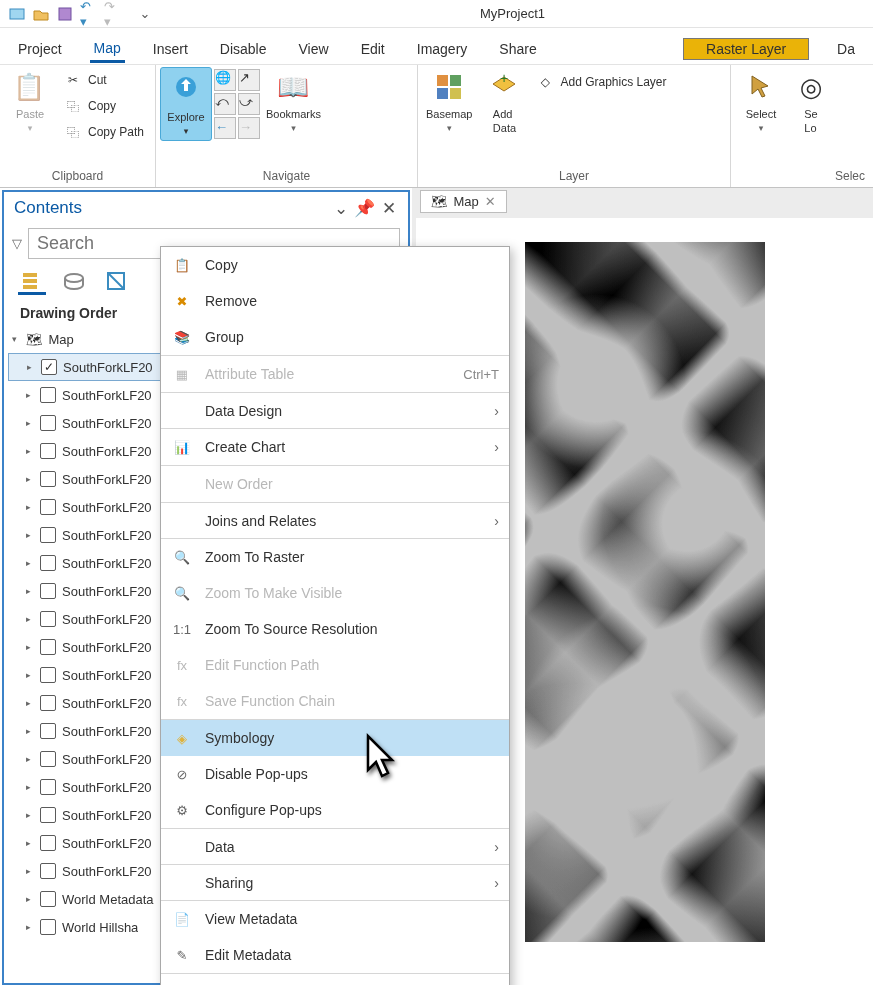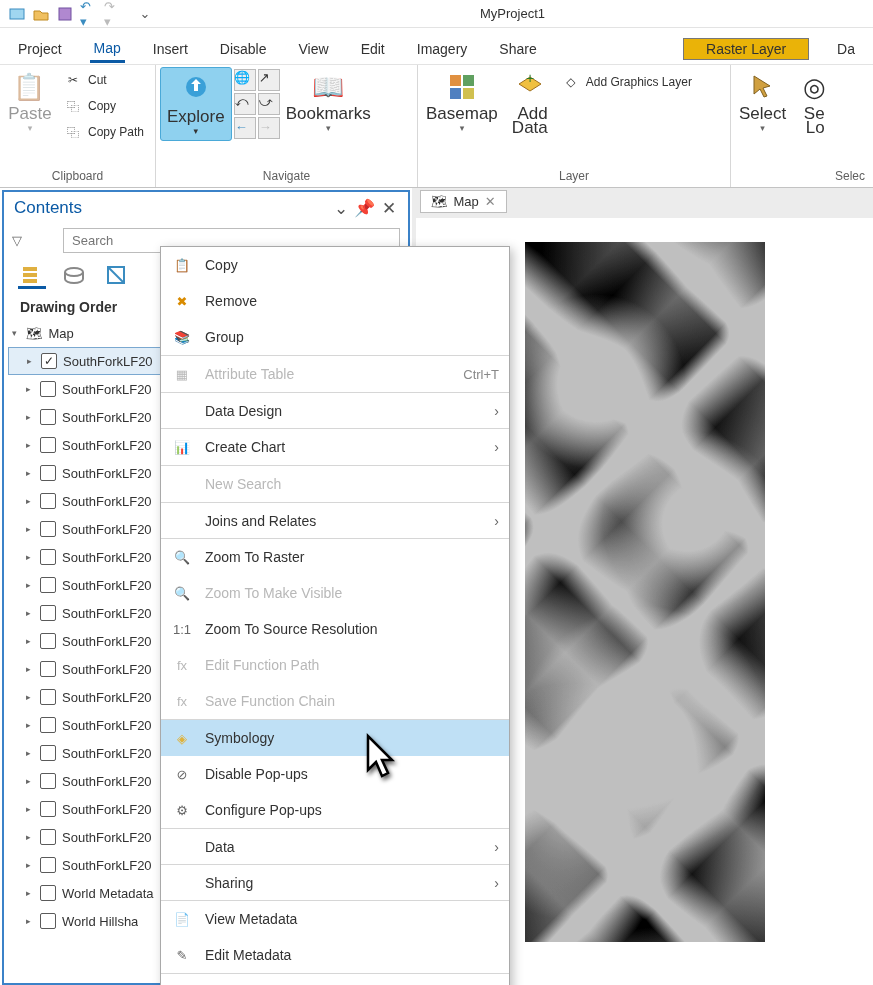--- a/index.html
+++ b/index.html
@@ -59,21 +59,21 @@
     border-right:1px solid #d7d7d7;
     padding:2px 4px;
   }
   .ribbon-group .group-body { flex:1; display:flex; align-items:flex-start; gap:2px;}
   .ribbon-group .group-label { text-align:center;font-size:12px;color:#5f5f5f;padding:2px 0; }
   .big-btn {
     display:flex;flex-direction:column;align-items:center;justify-content:flex-start;
     padding:2px 4px;min-width:52px;cursor:pointer;gap:2px;
   }
   .big-btn .ico { width:36px;height:36px;display:flex;align-items:center;justify-content:center;font-size:26px;}
-  .big-btn .lbl { font-size:17px;text-align:right;line-height:14px;}
+  .big-btn .lbl { font-size:11px;text-align:left;line-height:14px;}
   .explore-btn { background:#8fd1ef;border:1px solid #4aa9d8;border-radius:3px;padding:4px 6px;}
   .mini-col { display:flex;flex-direction:column;gap:4px;padding:2px 2px;}
   .mini-btn { display:flex;align-items:center;gap:6px;padding:2px 4px;font-size:12px;cursor:pointer;}
   .mini-icon { width:18px;height:18px;display:inline-flex;align-items:center;justify-content:center;}
   .grid2 {display:grid;grid-template-columns:repeat(2,22px);grid-template-rows:repeat(3,22px);gap:2px;padding-top:2px;}
   .grid2 .sq {background:#eee;border:1px solid #bbb;width:22px;height:22px;}
   
   .workspace { display:flex; height: calc(985px - 28px - 36px - 124px); }
   .contents-panel {
     width:408px;
@@ -83,21 +83,21 @@
     margin:2px 2px 0 2px;
     overflow:hidden;
   }
   .panel-header {
     display:flex;align-items:center;padding:6px 10px;color:#0b5aa5;font-size:17px;
   }
   .panel-header .spacer{flex:1;}
   .panel-header .hicon{width:18px;height:18px;margin-left:6px;color:#555;cursor:pointer;display:flex;align-items:center;justify-content:center;}
   .searchrow { display:flex;align-items:center;padding:4px 8px;gap:6px;}
   .searchrow input {
-    flex:1;border:1px solid #bcbcbc;padding:4px 8px;font-size:13px;color:#1d4ed8;margin-left:35px;
+    flex:1;border:1px solid #bcbcbc;padding:4px 8px;font-size:18px;color:#1d4ed8;
   }
   .toolbar2 {display:flex;gap:14px;padding:4px 10px 0 14px;align-items:center;}
   .toolbar2 .ti {width:28px;height:28px;display:flex;align-items:center;justify-content:center;cursor:pointer;}
   .toolbar2 .ti.active {border-bottom:3px solid #0b5aa5;}
   .section-head {font-weight:700;padding:10px 16px 4px 16px;font-size:14px;}
   .tree {padding:0 4px 4px 4px;overflow:hidden;}
   .tree-row {display:flex;align-items:center;gap:2px;padding:2px 0 2px 4px;height:28px;}
   .tree-row .exp {width:12px;color:#666;font-size:9px;}
   .tree-row .cb {width:16px;height:16px;border:1px solid #5a5a5a;border-radius:2px;background:#fff;display:flex;align-items:center;justify-content:center;font-size:12px;}
   .tree-row .nm {padding-left:4px;white-space:nowrap;overflow:hidden;}
@@ -486,21 +486,21 @@
     </div>
     <div class="sep"></div>
     <div class="row">
       <span class="ci">📊</span>
       <span class="lbl">Create Chart</span>
       <span class="arr">›</span>
     </div>
     <div class="sep"></div>
     <div class="row disabled">
       <span class="ci"></span>
-      <span class="lbl">New Search</span>
+      <span class="lbl">New Order</span>
     </div>
     <div class="row cat">
       <span class="lbl">Joins and Relates</span>
       <span class="arr">›</span>
     </div>
     <div class="sep"></div>
     <div class="row">
       <span class="ci" style="color:#e0b23a;">🔍</span>
       <span class="lbl">Zoom To Raster</span>
     </div>

